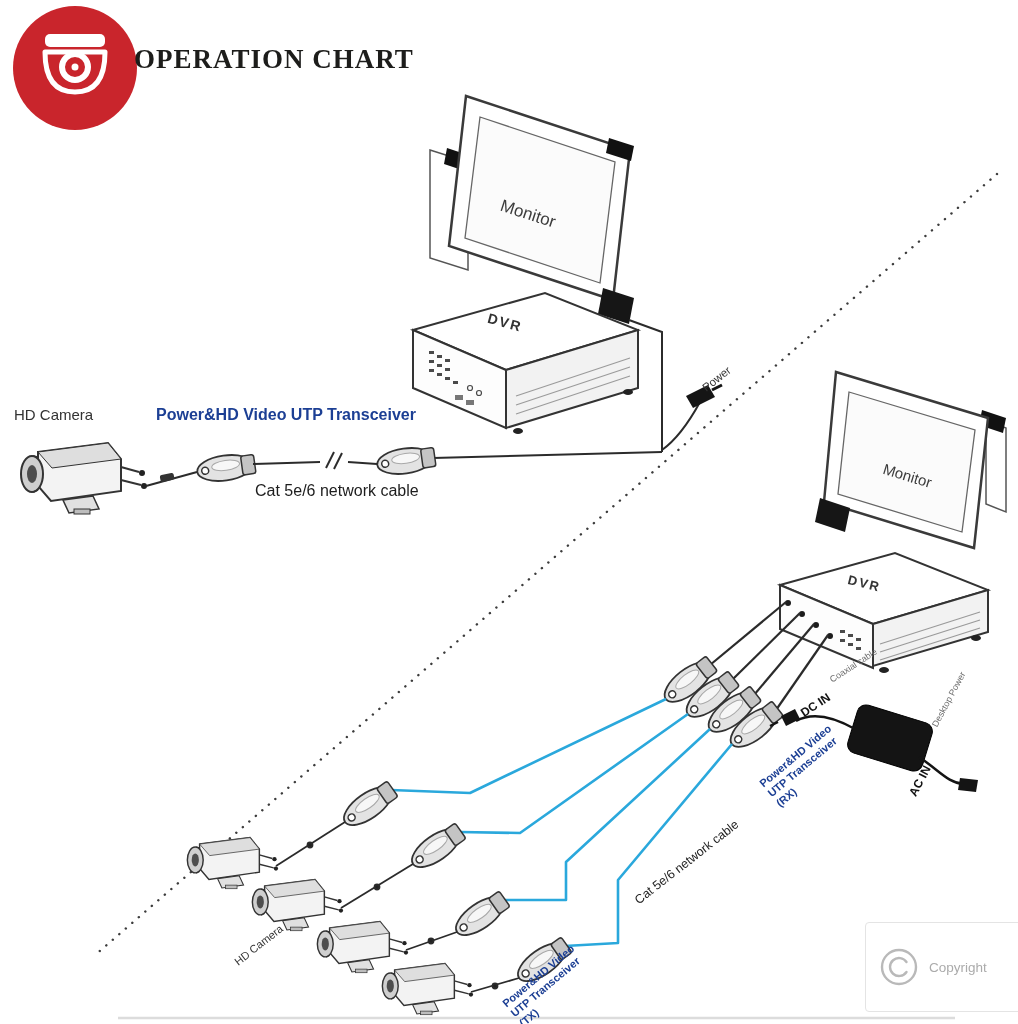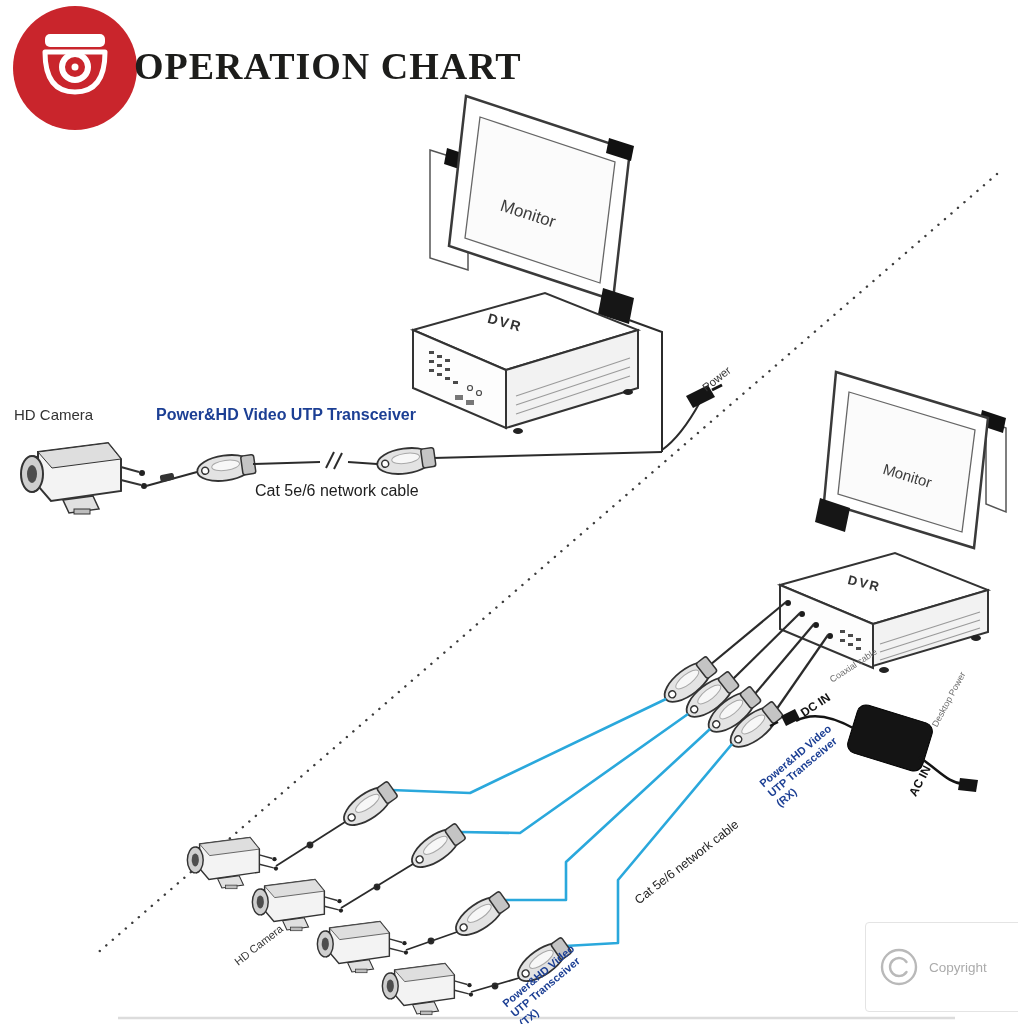--- a/index.html
+++ b/index.html
@@ -1,21 +1,21 @@
 <!DOCTYPE html>
 <html><head>
 <meta charset="utf-8">
 <style>
   * { margin:0; padding:0; box-sizing:border-box; }
   html,body { background:#ffffff; }
   .stage { position:relative; width:1018px; height:1024px; background:#fff; overflow:hidden;
            font-family:"Liberation Sans", sans-serif; }
   .stage > svg { position:absolute; left:0; top:0; }
   .lbl { position:absolute; white-space:nowrap; color:#333; transform-origin:0 0; }
-  .title { font-family:"Liberation Serif", serif; font-size:38px; font-weight:600;
+  .title { font-family:"Liberation Serif", serif; font-size:27px; font-weight:600;
            color:#1d1d1b; letter-spacing:1px; }
   .blue { color:#1c3f94; font-weight:700; }
   .wrap { white-space:normal; line-height:1.18; }
   .small-gray { color:#6e6e6e; }
   .bold-dark { color:#111; font-weight:700; }
   .copyright-box { position:absolute; left:845px; top:922px; width:168px; height:90px;
                    border:1.5px solid #e4e4e4; border-radius:4px; background:#fff;
                    display:flex; align-items:center; gap:7px; padding-left:10px;margin-left:20px; }
   .copyright-text { color:#ababab; font-size:13.5px; }
 </style>

